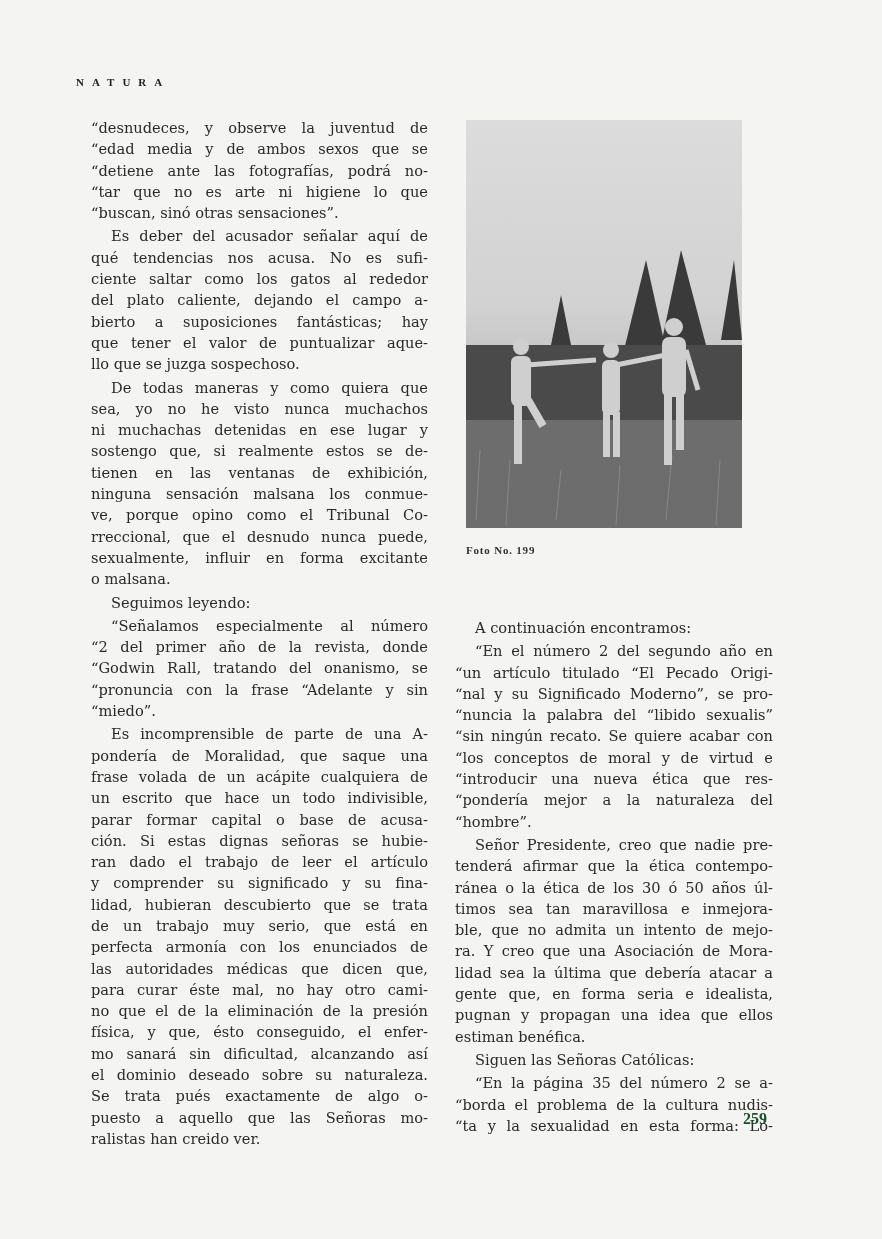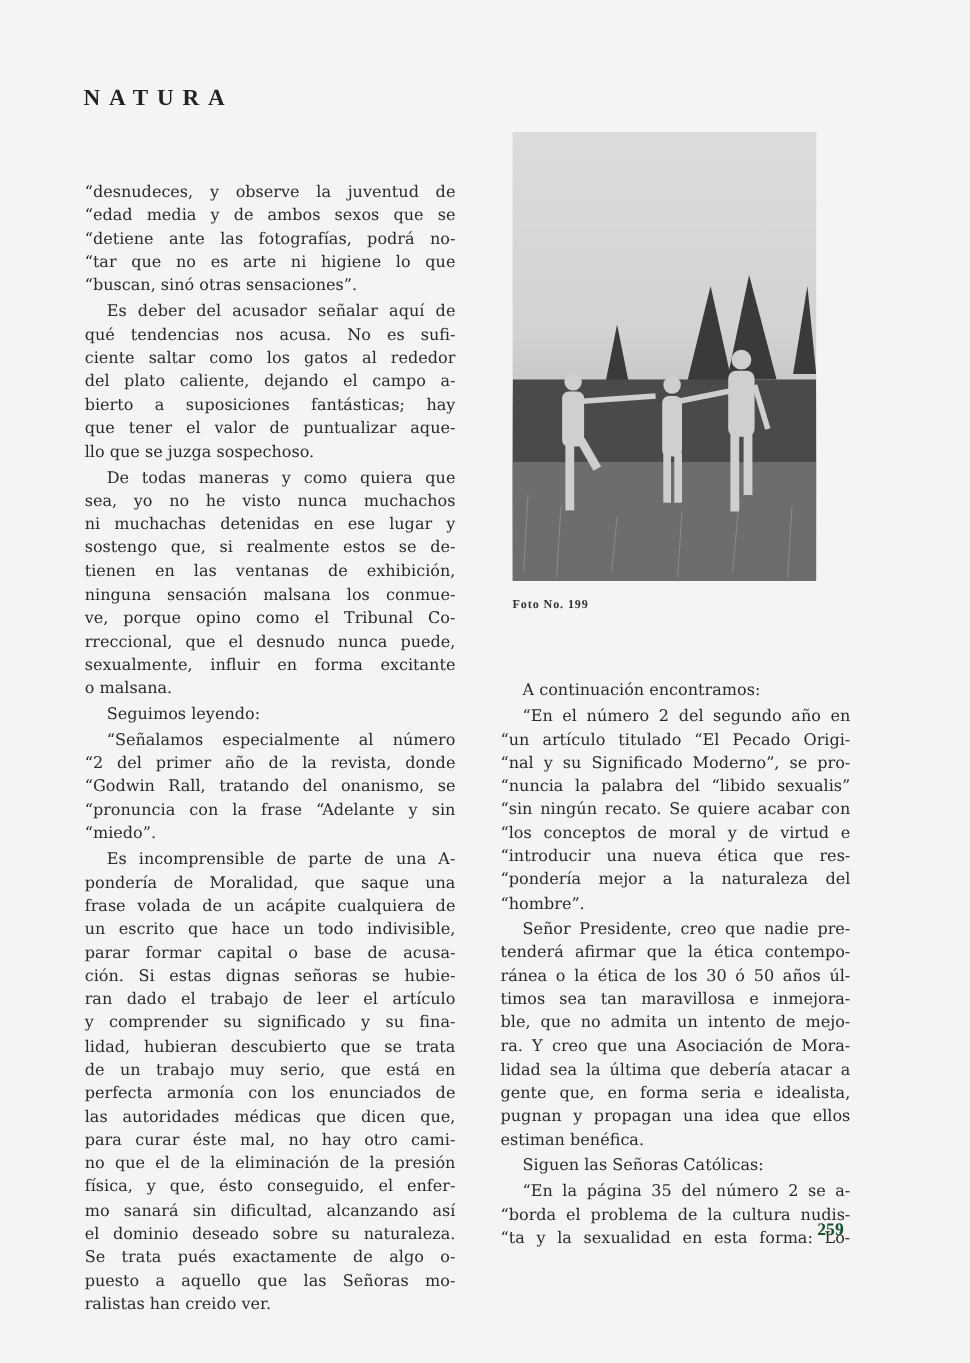--- a/index.html
+++ b/index.html
@@ -7,29 +7,29 @@
     width: 882px; height: 1239px;
     background: #f4f4f2;
     position: relative;
     overflow: hidden;
     font-family: "DejaVu Serif", "Liberation Serif", serif;
     color: #2a2a2a;
   }
   .header {
     position: absolute; left: 76px; top: 76px;
     font-family: "Liberation Serif", serif;
-    font-weight: bold; font-size: 21px; letter-spacing: 8px;
+    font-weight: bold; font-size: 11px; letter-spacing: 8px;
     color: #222;
   }
   .col {
     position: absolute;
     font-size: 14.6px;
     line-height: 21.3px;
   }
-  .col-left { left: 77px; top: 117px; width: 337px; margin-top: 47px; }
+  .col-left { left: 91px; top: 117px; width: 337px; }
   .col-right { left: 455px; top: 617px; width: 318px; }
   .para { margin: 0 0 2px 0; text-align: justify; }
   .line { display: block; white-space: nowrap; text-align: justify; text-align-last: justify; }
   .line.last { text-align-last: left; }
   .indent { padding-left: 20px; }
   .photo {
     position: absolute; left: 466px; top: 120px;
     width: 276px; height: 408px;
     background: linear-gradient(to bottom, #dcdcdc 0%, #d2d2d2 45%, #c9c9c9 55%, #6f6f6f 62%, #444 75%, #5a5a5a 85%, #7a7a7a 100%);
     overflow: hidden;

